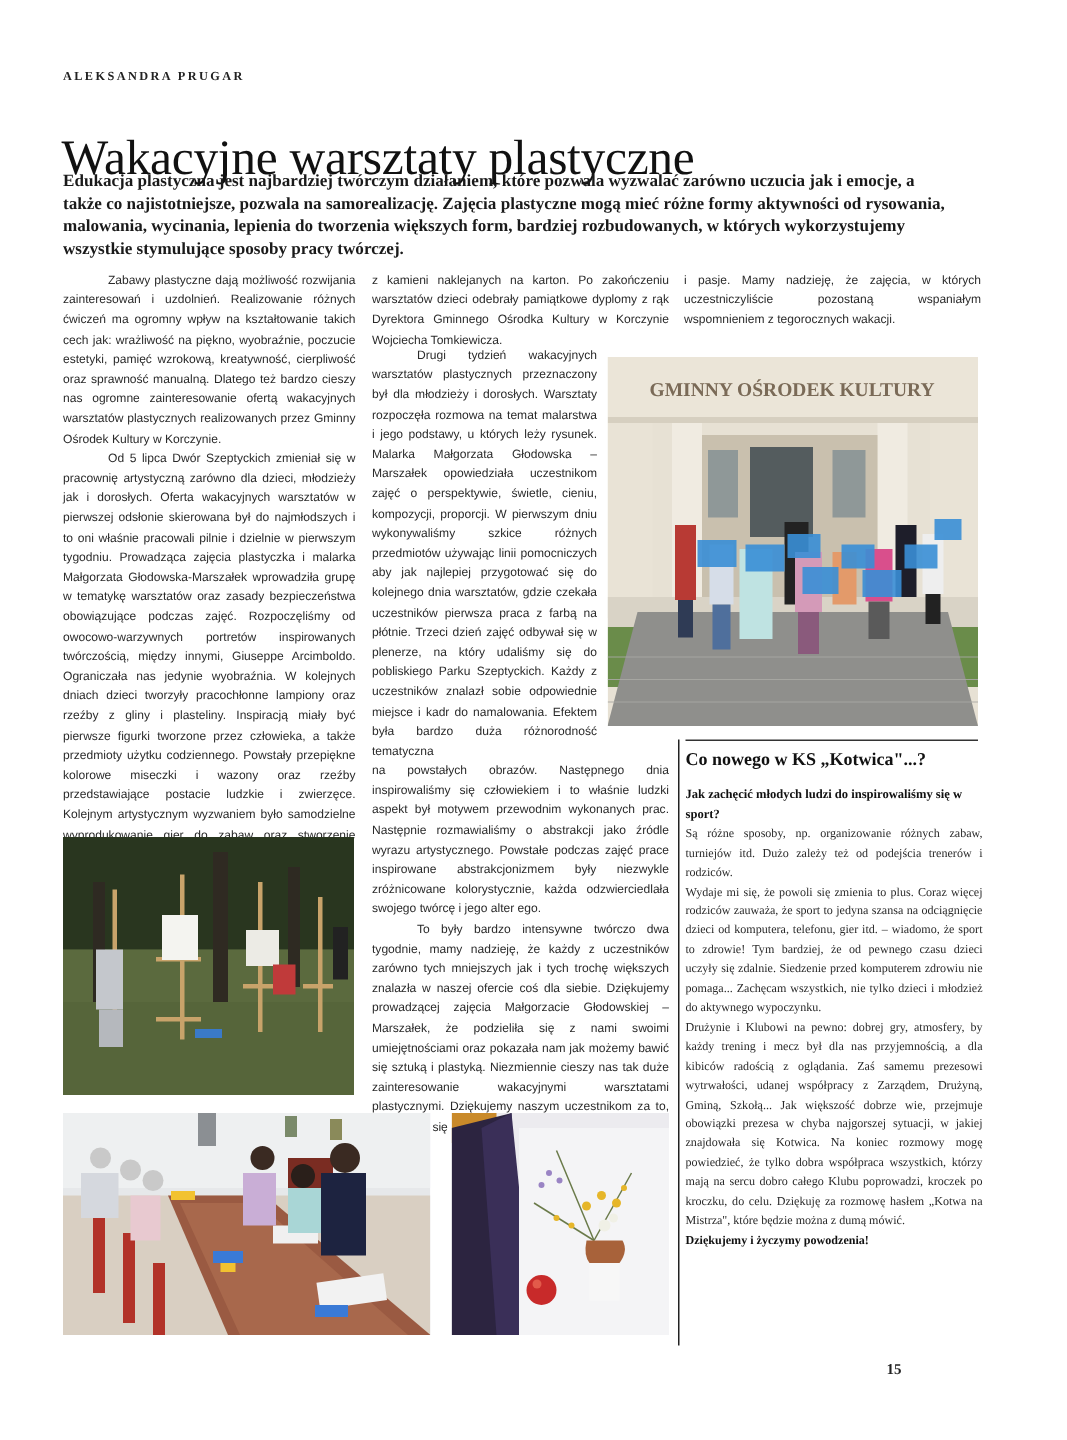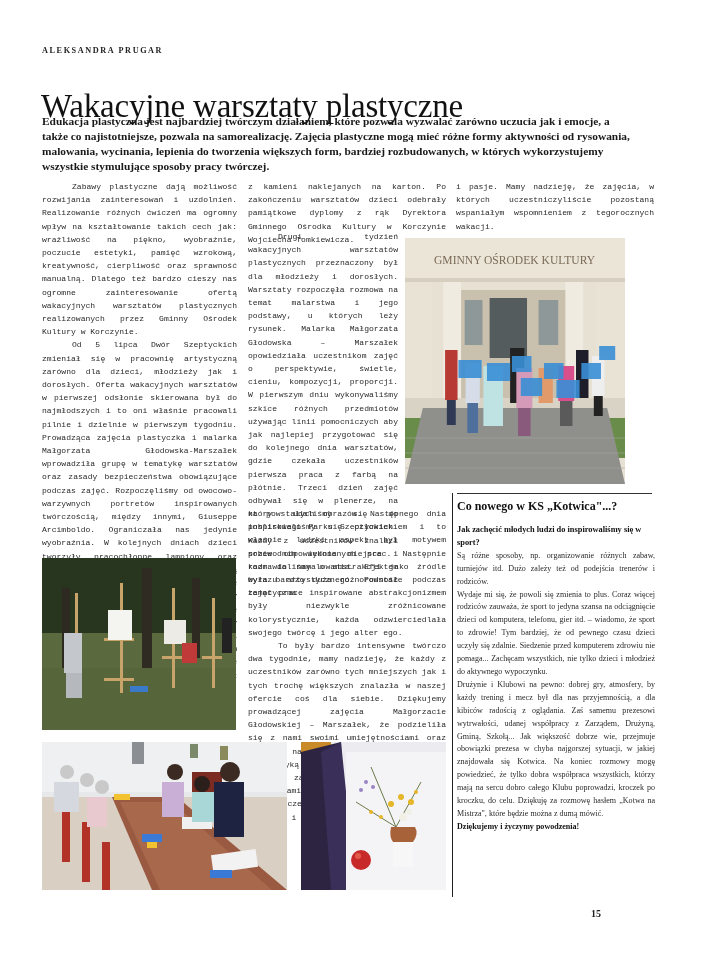--- a/index.html
+++ b/index.html
@@ -3,32 +3,32 @@
 <meta charset="utf-8">
 <style>
   * { box-sizing: border-box; margin: 0; padding: 0; }
   html, body { width: 711px; height: 960px; background: #ffffff; overflow: hidden; }
   body { position: relative; font-family: "DejaVu Serif", "Liberation Serif", serif; color: #1f1f1f; }
 
   .author { position: absolute; left: 42px; top: 46px; font-family: "Liberation Serif", serif; font-weight: bold; font-size: 8.2px; letter-spacing: 1.6px; color: #222; }
   .title { position: absolute; left: 41px; top: 70px; font-family: "Liberation Serif", serif; font-size: 33px; font-weight: normal; color: #111; letter-spacing: -0.2px; white-space: nowrap; margin-top: 18px; }
   .lead { position: absolute; left: 42px; top: 114px; width: 590px; font-family: "Liberation Serif", serif; font-weight: bold; font-size: 11.4px; line-height: 15px; color: #1a1a1a; }
 
-  .col { position: absolute; font-family: Liberation Mono, monospace; font-size: 8.05px; line-height: 13.2px; color: #2a2a2a; text-align: justify; hyphens: manual; }
+  .col { position: absolute; font-family: Liberation Sans, sans-serif; font-size: 8.05px; line-height: 13.2px; color: #2a2a2a; text-align: justify; hyphens: manual; }
   .col p { text-indent: 0; }
   .col p.ind { text-indent: 30px; }
   .c1 { left: 42px; top: 180px; width: 195px; }
   .c2a { left: 248px; top: 180px; width: 198px; }
   .c2b { left: 248px; top: 230px; width: 150px; }
   .c2c { left: 248px; top: 495px; width: 198px; margin-top: 12px; }
   .c3 { left: 456px; top: 180px; width: 198px; }
 
   .photo { position: absolute; overflow: hidden; }
   .photo svg { width: 100%; height: 100%; display: block; }
-  .p-building { left: 405px; top: 238px; width: 220px; height: 246px; }
+  .p-building { left: 405px; top: 238px; width: 247px; height: 246px; font-weight: bold; }
   .p-park { left: 42px; top: 558px; width: 194px; height: 172px; }
   .p-table { left: 42px; top: 742px; width: 245px; height: 148px; }
   .p-still { left: 301px; top: 742px; width: 145px; height: 148px; }
 
   .sidebar { position: absolute; left: 452px; top: 493px; width: 218px; height: 404px; border-left: 1.6px solid #222; }
   .sidebar-topline { position: absolute; left: 457px; top: 493px; width: 195px; height: 1.4px; background: #333; }
   .sb-title { position: absolute; left: 457px; top: 499px; font-family: "Liberation Serif", serif; font-weight: bold; font-size: 12px; color: #111; white-space: nowrap; }
   .sb-body { position: absolute; left: 457px; top: 524px; width: 198px; font-family: "Liberation Serif", serif; font-size: 8.05px; line-height: 12.9px; color: #2a2a2a; text-align: justify; }
   .sb-body .q { font-weight: bold; font-size: 8.4px; color: #111; text-align: left; }
   .sb-body .fin { font-weight: bold; color: #111; }

